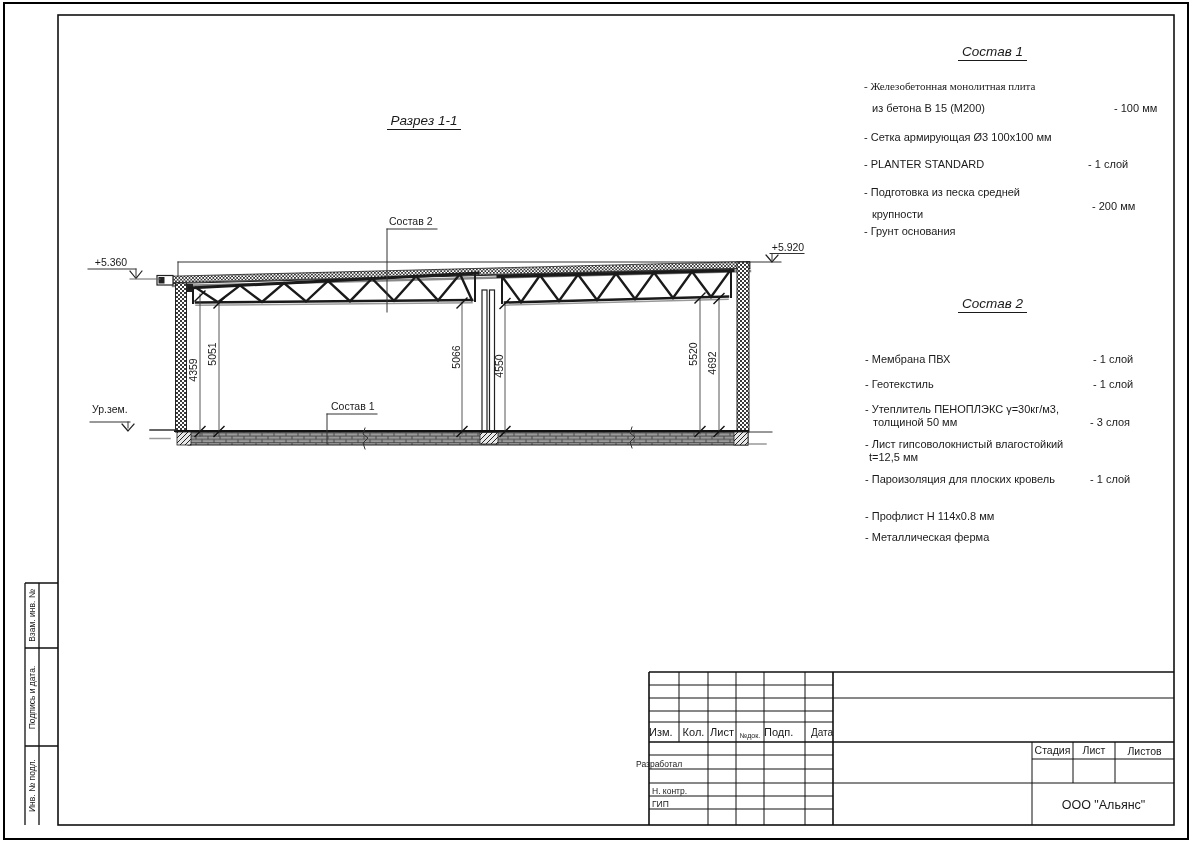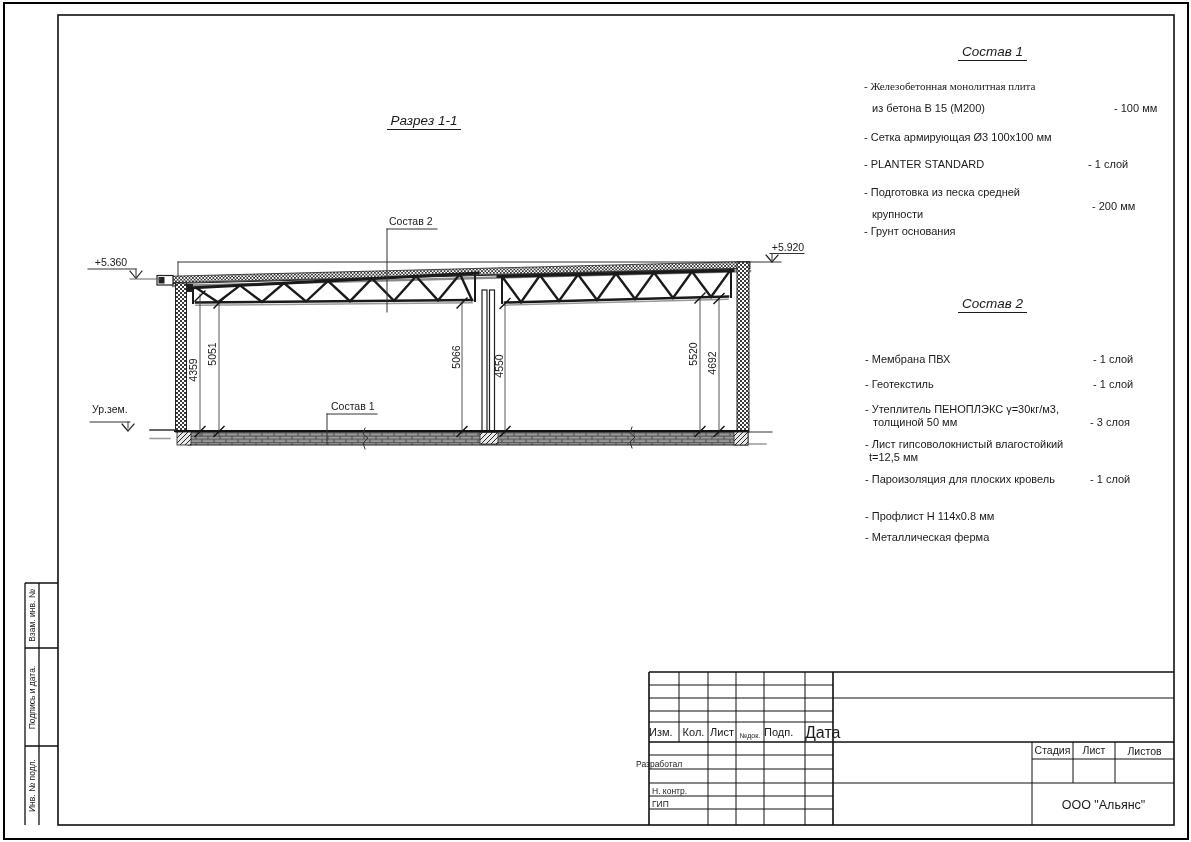--- a/index.html
+++ b/index.html
@@ -178,21 +178,21 @@
   <div class="t" style="left:865px;top:473px;">- Пароизоляция для плоских кровель</div>
   <div class="t" style="left:1090px;top:473px;">- 1 слой</div>
   <div class="t" style="left:865px;top:510px;">- Профлист Н 114х0.8 мм</div>
   <div class="t" style="left:865px;top:531px;">- Металлическая ферма</div>
 
   <div class="t tb" style="left:649px;top:726px;width:22px;">Изм.</div>
   <div class="t tb" style="left:679px;top:726px;width:29px;">Кол.</div>
   <div class="t tb" style="left:708px;top:726px;width:28px;">Лист</div>
   <div class="t tb-small" style="left:736px;top:729px;width:28px;">№док.</div>
   <div class="t tb" style="left:764px;top:726px;width:18px;">Подп.</div>
-  <div class="t tb" style="left:805px;top:726px;width:34px;font-size:16px;">Дата</div>
+  <div class="t tb" style="left:805px;top:726px;width:34px;font-size:10px;">Дата</div>
 
   <div class="t role" style="left:636px;top:758px;">Разработал</div>
   <div class="t role" style="left:652px;top:785px;">Н. контр.</div>
   <div class="t role" style="left:652px;top:798px;">ГИП</div>
 
   <div class="t tb" style="left:1032px;top:744px;width:41px;font-size:10.5px;">Стадия</div>
   <div class="t tb" style="left:1073px;top:744px;width:42px;font-size:10.5px;">Лист</div>
   <div class="t tb" style="left:1115px;top:745px;width:59px;font-size:10.5px;">Листов</div>
 
   <div class="org-cell">ООО "Альянс"</div>

